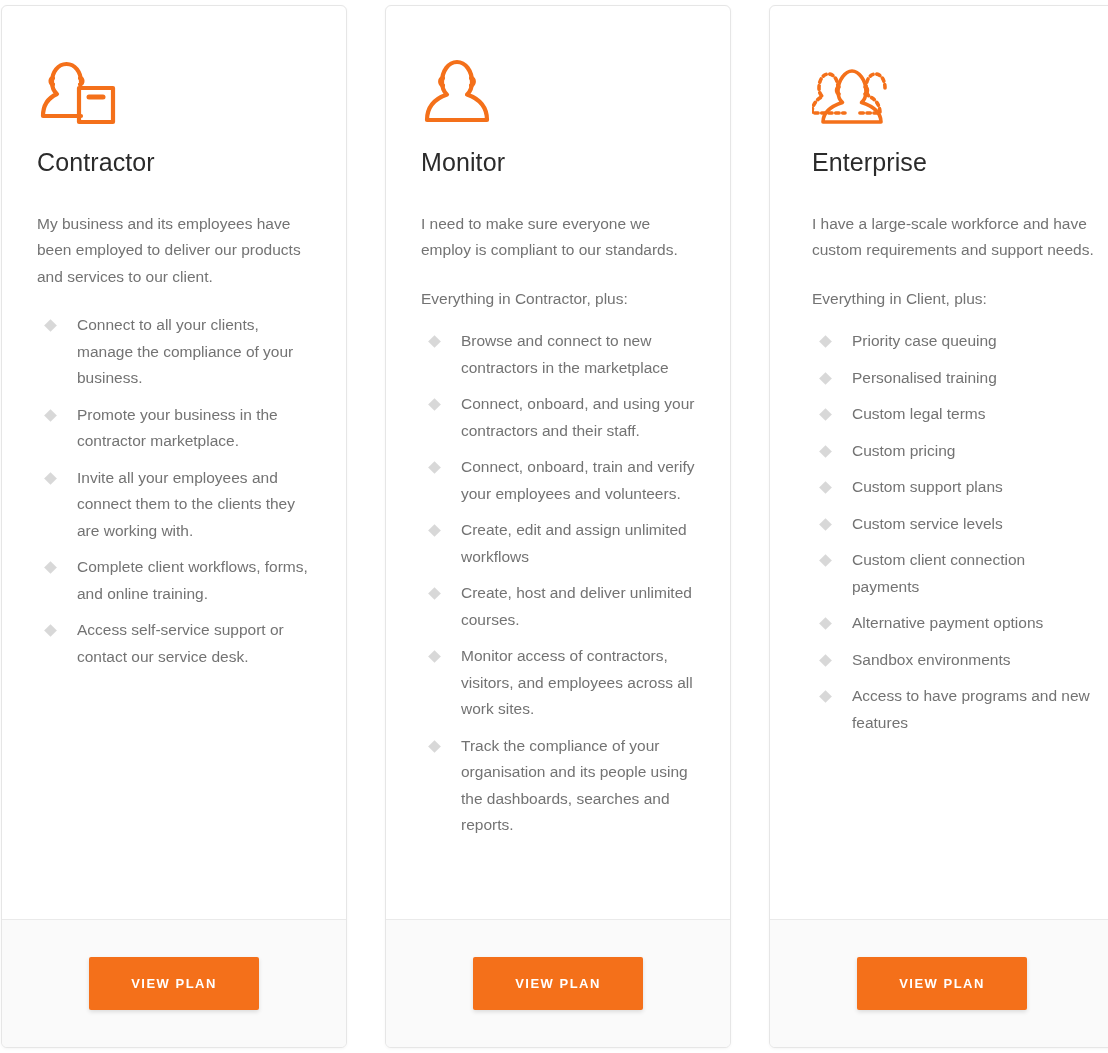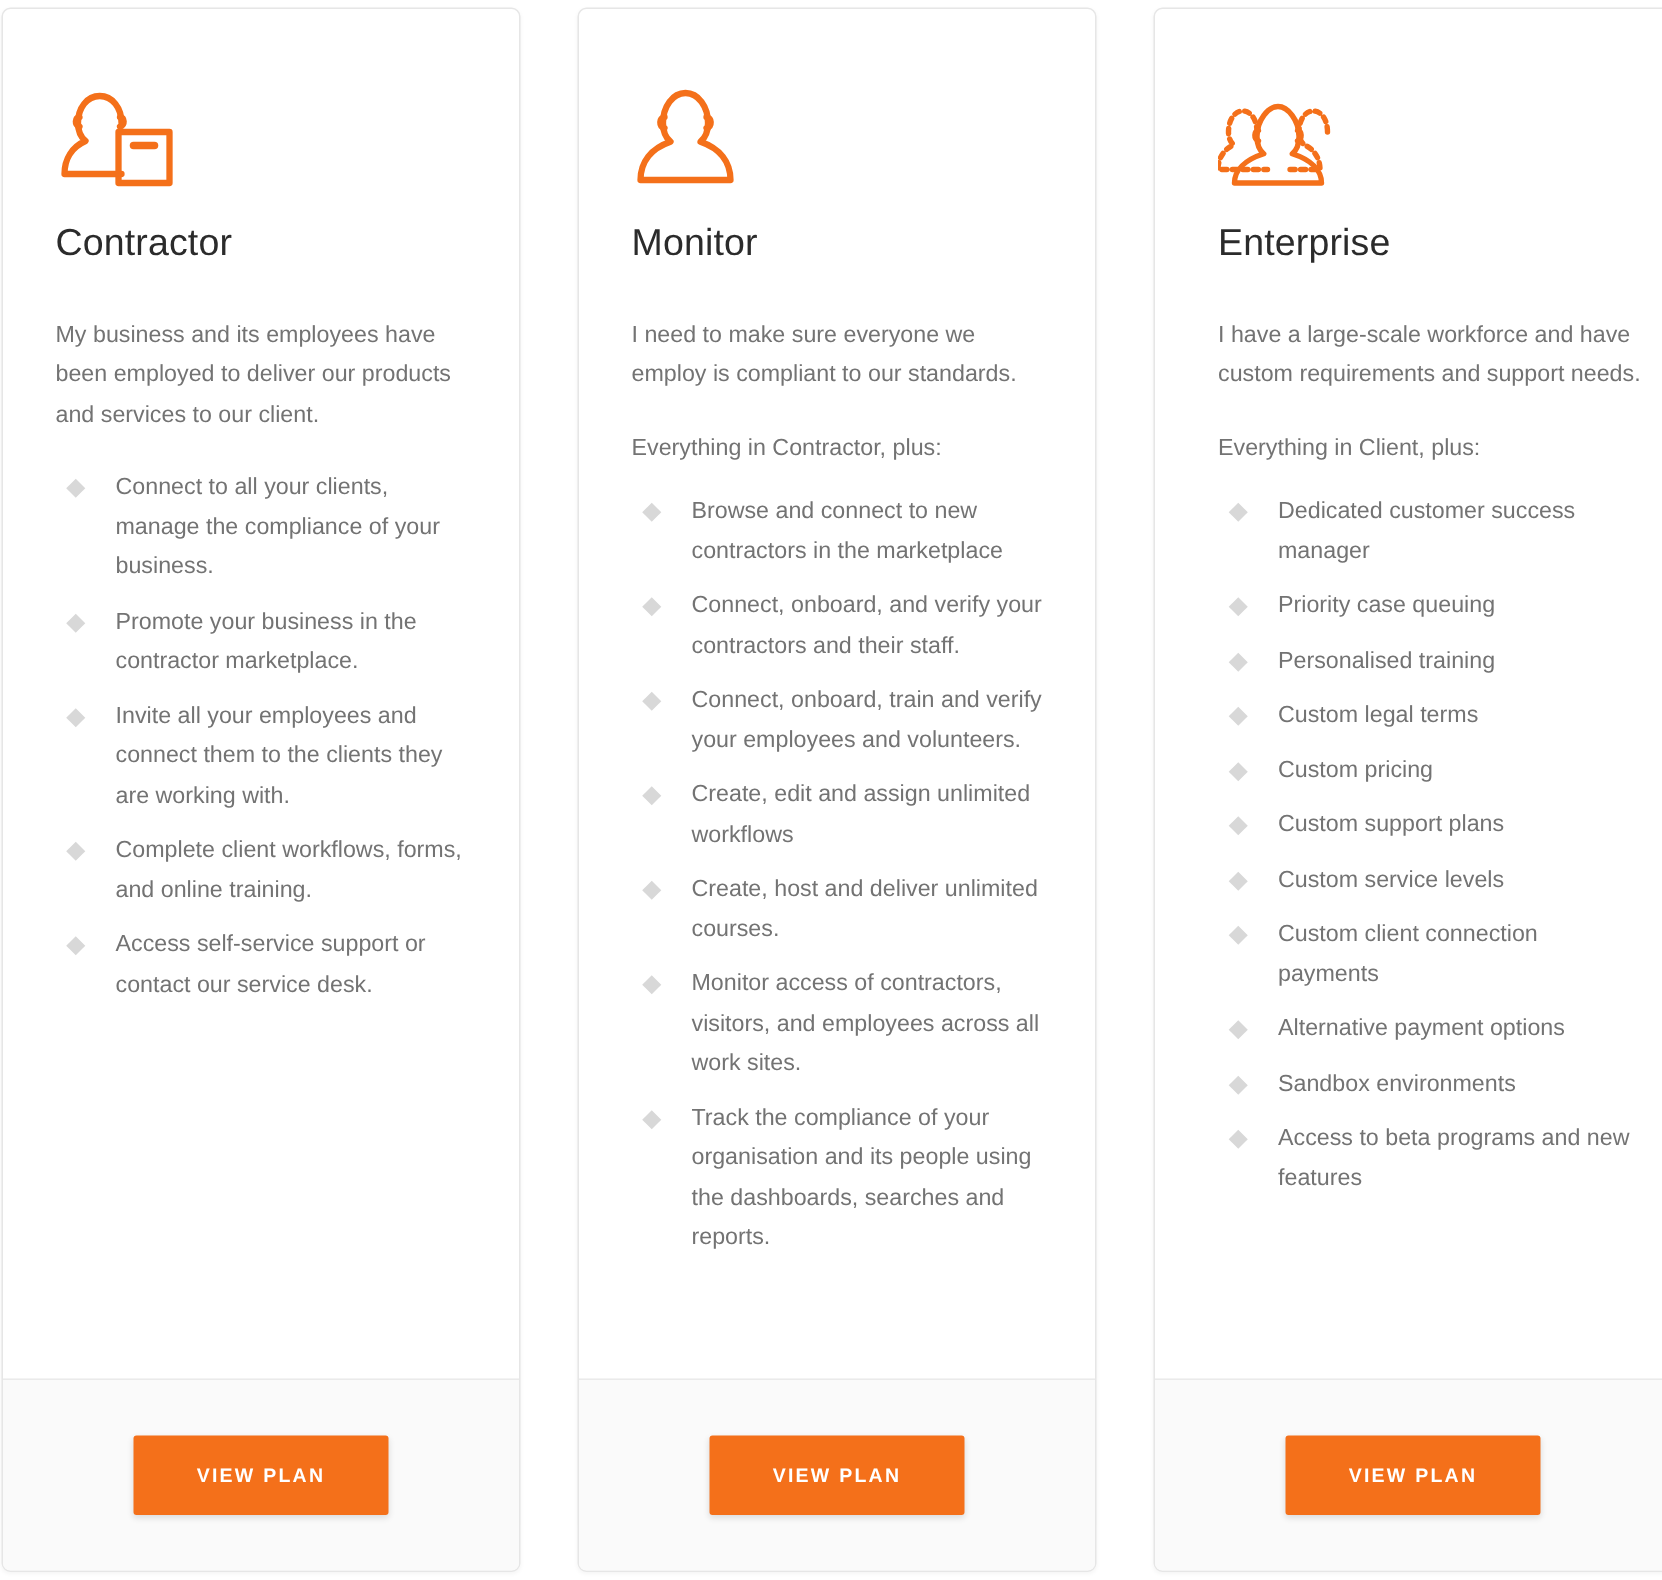--- a/index.html
+++ b/index.html
@@ -169,21 +169,21 @@
           <path d="M51 26 C51 15 44.5 6 36 6 C27.5 6 21 15 21 26 C21 31.5 23 36 26 38.5 C13 43 6 52 6 64 L66 64 C66 52 59 43 46 38.5 C49 36 51 31.5 51 26 Z"></path>
           <path d="M22 22 C18.5 22.5 18 28 22 29.5"></path>
           <path d="M50 22 C53.5 22.5 54 28 50 29.5"></path>
         </svg>
       </div>
       <h2 class="plan-title">Monitor</h2>
       <p class="plan-desc">I need to make sure everyone we employ is compliant to our standards.</p>
       <p class="plan-intro">Everything in Contractor, plus:</p>
       <ul class="feature-list">
         <li class="feature-item"><span class="bullet-diamond"></span><span>Browse and connect to new contractors in the marketplace</span></li>
-        <li class="feature-item"><span class="bullet-diamond"></span><span>Connect, onboard, and verify your contractors and their staff.</span></li>
+        <li class="feature-item"><span class="bullet-diamond"></span><span>Connect, onboard, and using your contractors and their staff.</span></li>
         <li class="feature-item"><span class="bullet-diamond"></span><span>Connect, onboard, train and verify your employees and volunteers.</span></li>
         <li class="feature-item"><span class="bullet-diamond"></span><span>Create, edit and assign unlimited workflows</span></li>
         <li class="feature-item"><span class="bullet-diamond"></span><span>Create, host and deliver unlimited courses.</span></li>
         <li class="feature-item"><span class="bullet-diamond"></span><span>Monitor access of contractors, visitors, and employees across all work sites.</span></li>
         <li class="feature-item"><span class="bullet-diamond"></span><span>Track the compliance of your organisation and its people using the dashboards, searches and reports.</span></li>
       </ul>
     </div>
     <div class="card-footer">
       <button class="view-plan-btn">View Plan</button>
     </div>
@@ -197,31 +197,30 @@
           <path d="M73 20 C73 12 69 6 63.5 6 C58 6 54 12 54 20 C54 24 55.5 27 57.5 28.5 C64 31.5 68 37.5 68 45 L47 45" stroke-dasharray="3.4 3.6"></path>
           <path d="M54 23 C54 12 46.5 3 40 3 C33.5 3 26 12 26 23 C26 28.5 28 32.5 30.5 34.5 C18 38.5 11 45.5 11 54 L69 54 C69 45.5 62 38.5 49.5 34.5 C52 32.5 54 28.5 54 23 Z"></path>
           <path d="M27 19 C24 19.5 23.5 24.5 27 26"></path>
           <path d="M53 19 C56 19.5 56.5 24.5 53 26"></path>
         </svg>
       </div>
       <h2 class="plan-title">Enterprise</h2>
       <p class="plan-desc">I have a large-scale workforce and have custom requirements and support needs.</p>
       <p class="plan-intro">Everything in Client, plus:</p>
       <ul class="feature-list">
-        <li class="feature-item"><span class="bullet-diamond"></span><span>Dedicated customer success manager</span></li>
         <li class="feature-item"><span class="bullet-diamond"></span><span>Priority case queuing</span></li>
         <li class="feature-item"><span class="bullet-diamond"></span><span>Personalised training</span></li>
         <li class="feature-item"><span class="bullet-diamond"></span><span>Custom legal terms</span></li>
         <li class="feature-item"><span class="bullet-diamond"></span><span>Custom pricing</span></li>
         <li class="feature-item"><span class="bullet-diamond"></span><span>Custom support plans</span></li>
         <li class="feature-item"><span class="bullet-diamond"></span><span>Custom service levels</span></li>
         <li class="feature-item"><span class="bullet-diamond"></span><span>Custom client connection payments</span></li>
         <li class="feature-item"><span class="bullet-diamond"></span><span>Alternative payment options</span></li>
         <li class="feature-item"><span class="bullet-diamond"></span><span>Sandbox environments</span></li>
-        <li class="feature-item"><span class="bullet-diamond"></span><span>Access to beta programs and new features</span></li>
+        <li class="feature-item"><span class="bullet-diamond"></span><span>Access to have programs and new features</span></li>
       </ul>
     </div>
     <div class="card-footer">
       <button class="view-plan-btn">View Plan</button>
     </div>
   </div>
 
 </div>
 
 </body></html>

